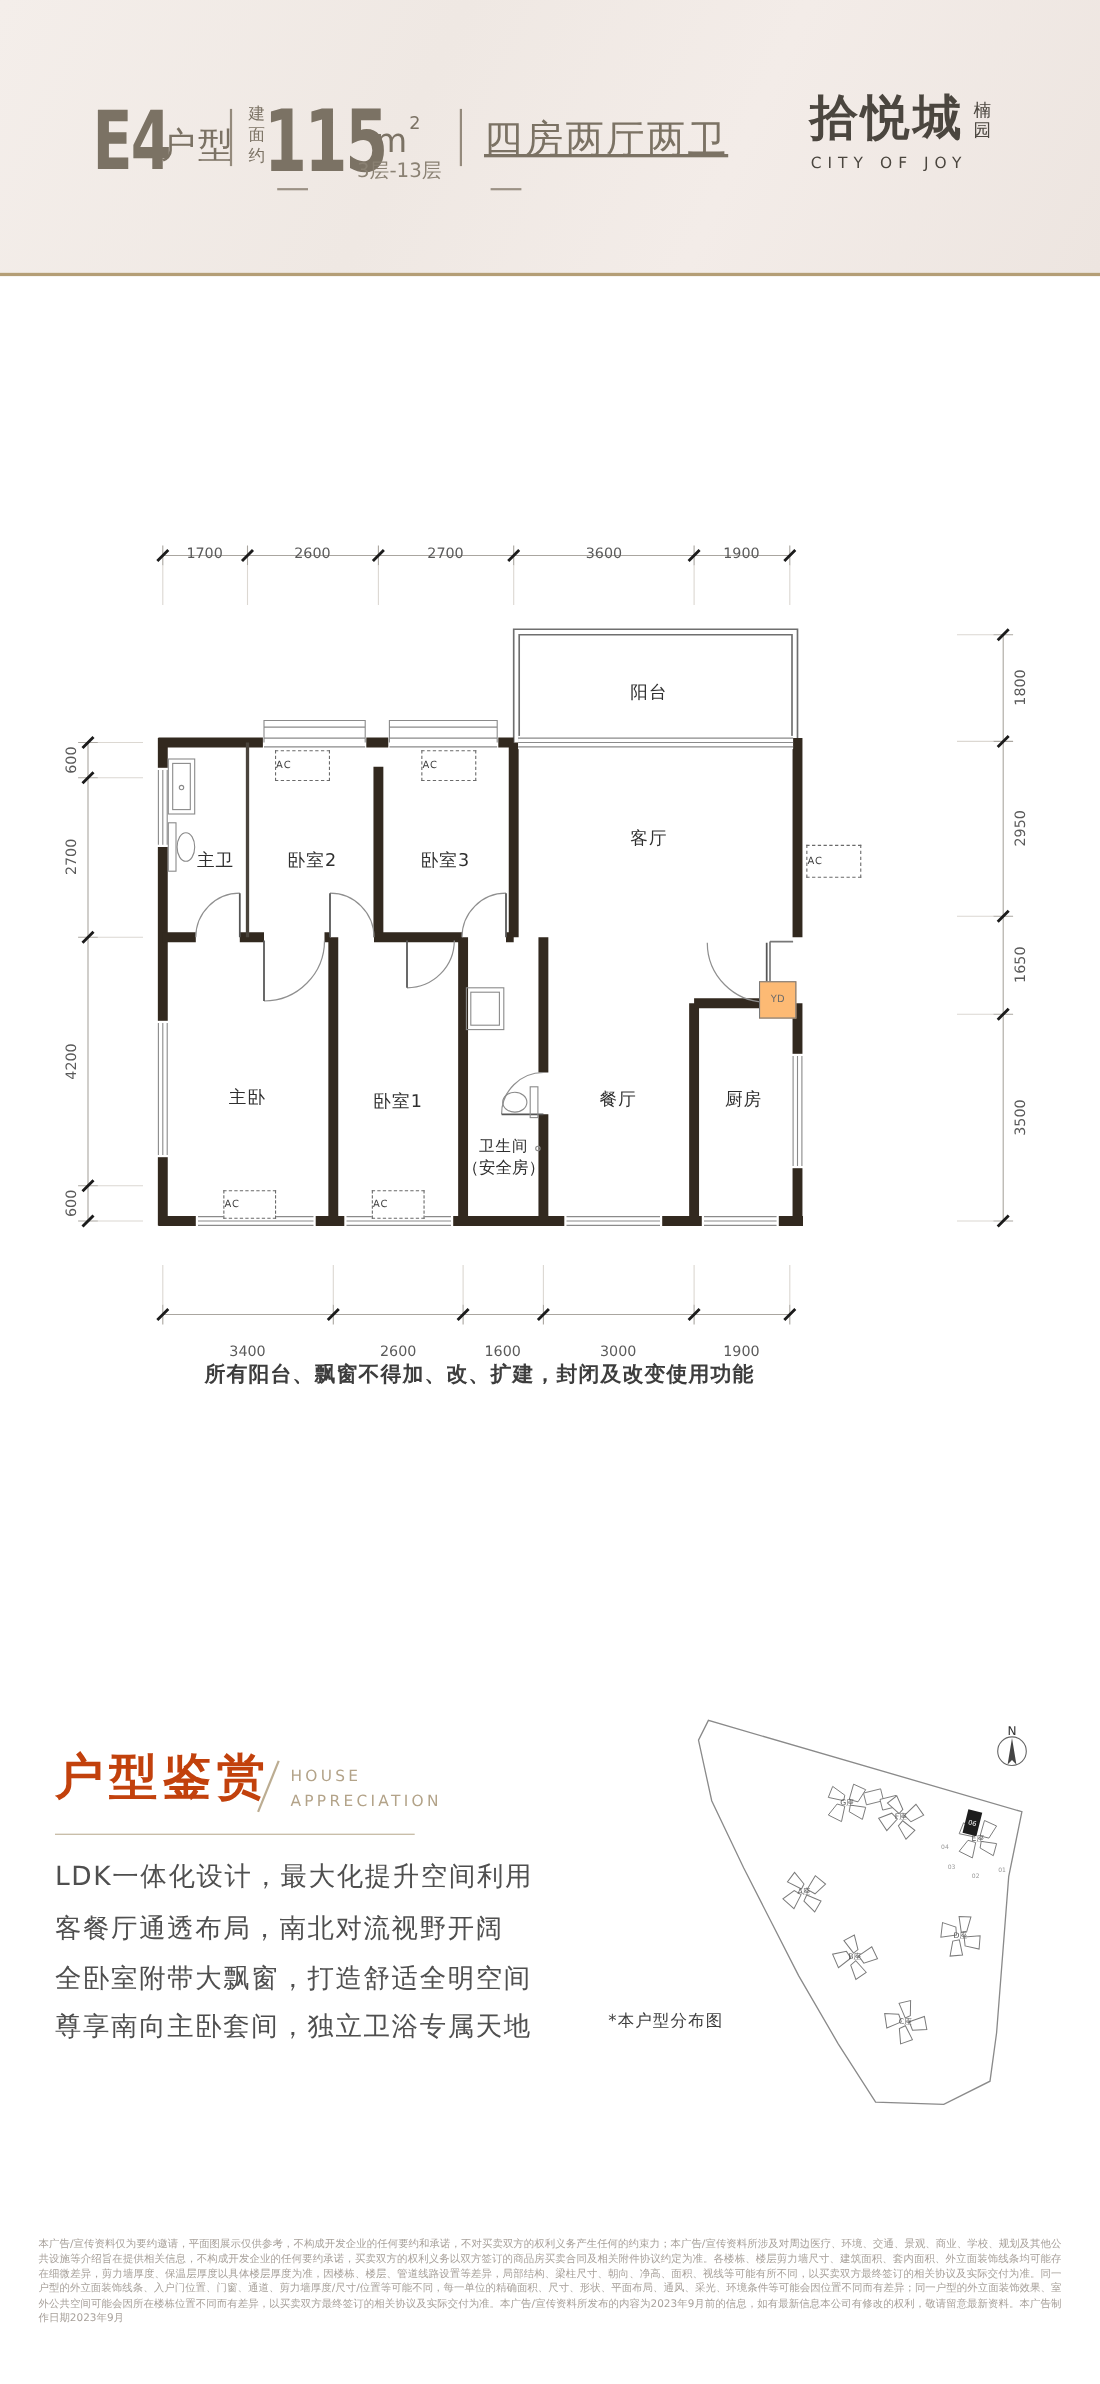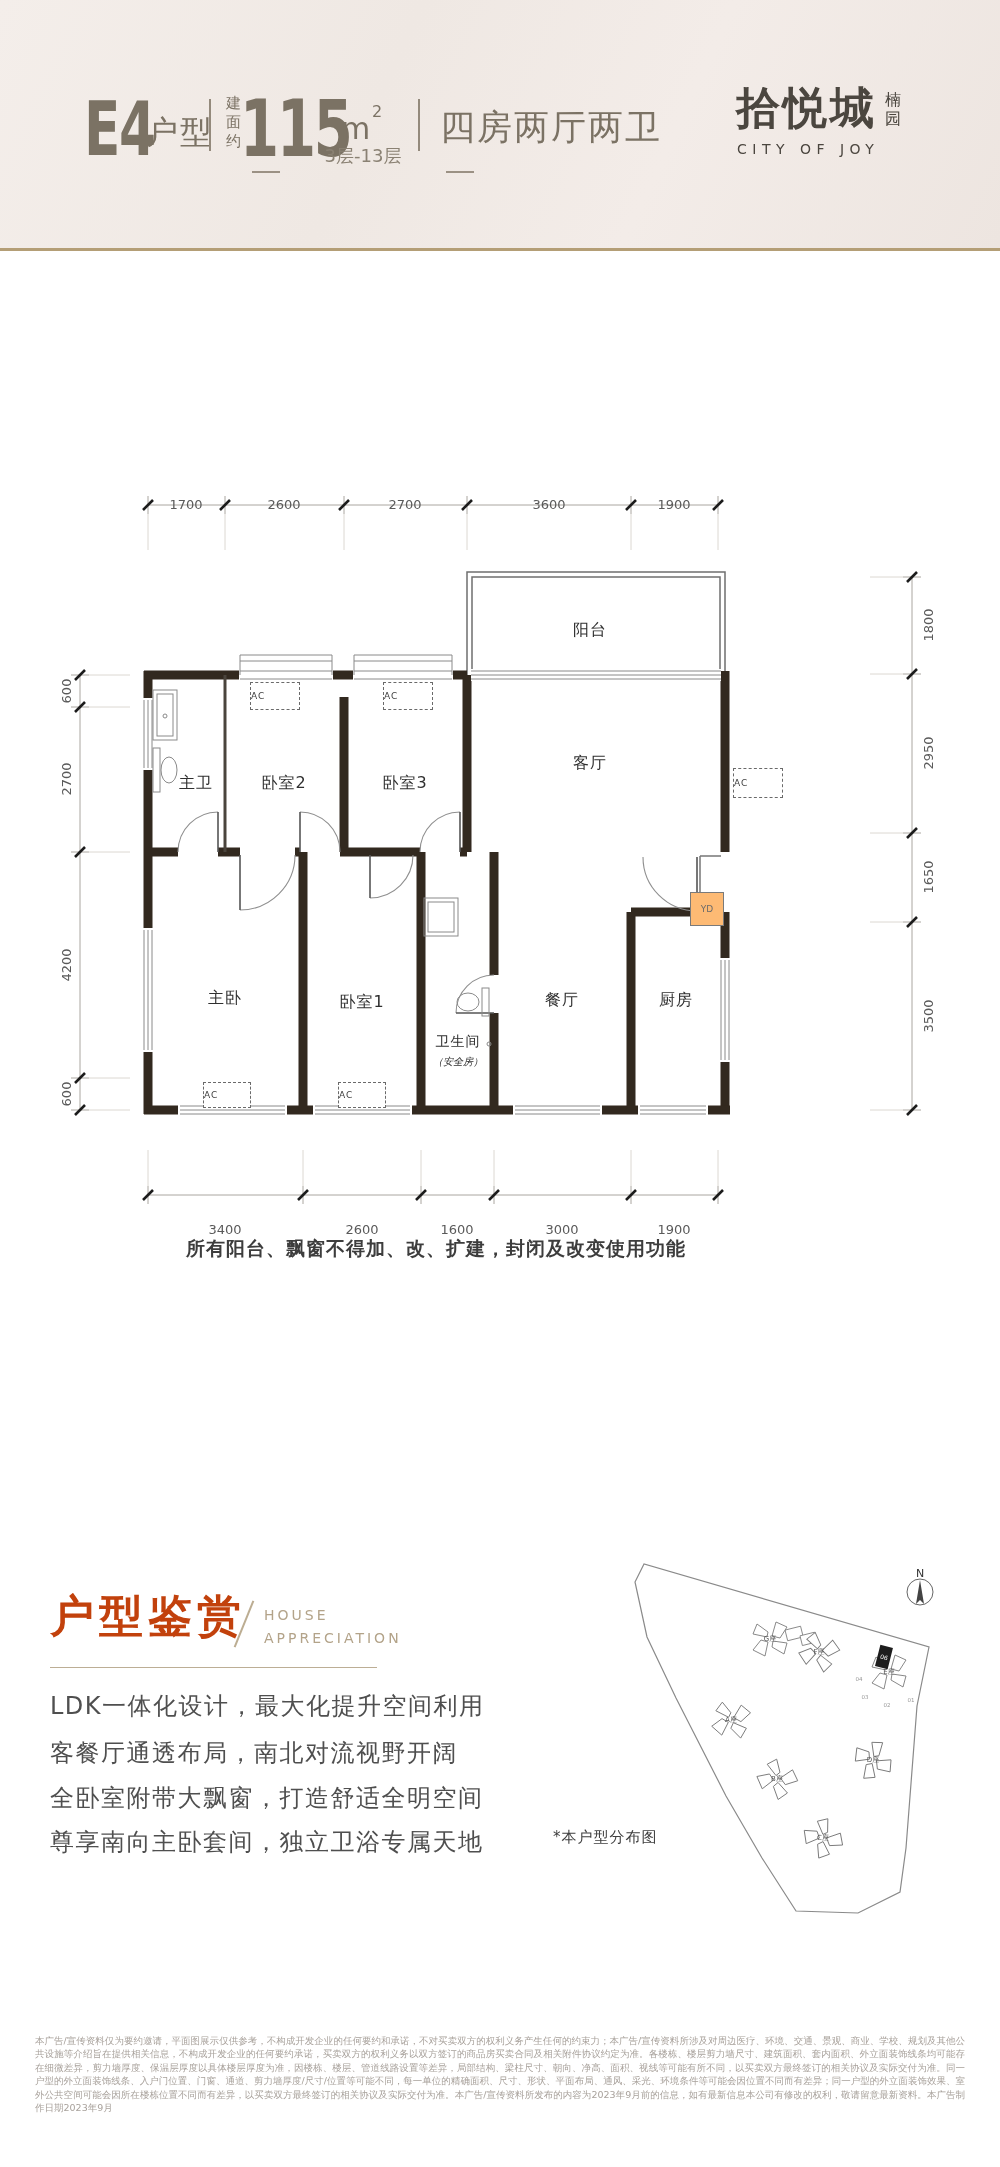--- a/index.html
+++ b/index.html
@@ -13,36 +13,36 @@
             transform:scaleX(.72);transform-origin:left top;line-height:1;}
   .unit-suffix{left:146px;top:116px;font-size:32px;letter-spacing:2px;line-height:1;}
   .vbar{width:2px;background:#948a7c;}
   .vbar1{left:209px;top:99px;height:52px;}
   .vbar2{left:418px;top:99px;height:52px;}
   .area-prefix{left:217px;top:94px;width:18px;font-size:15px;line-height:19px;text-align:center;}
   .area-num{left:240px;top:90px;font-size:78px;font-weight:bold;letter-spacing:-3px;
             transform:scaleX(.72);transform-origin:left top;line-height:1;}
   .area-unit{left:341px;top:114px;font-size:30px;line-height:1;}
   .area-sup{left:372px;top:104px;font-size:16px;line-height:1;}
-  .rooms-desc{left:440px;top:110px;font-size:35px;letter-spacing:2px;line-height:1;}
+  .rooms-desc{left:440px;top:110px;font-size:35px;letter-spacing:2px;line-height:1;text-decoration:underline;}
   .floors{left:288px;top:147px;width:150px;text-align:center;font-size:18px;color:#8a8173;line-height:1;}
   .dash{height:2px;background:#9b9184;top:171px;width:28px;}
   .dash1{left:252px;} .dash2{left:446px;}
   .logo-cn{left:736px;top:86px;font-size:44px;font-weight:bold;letter-spacing:3px;color:#4b463f;line-height:1;}
   .logo-sub{left:884px;width:18px;font-size:16px;color:#4b463f;line-height:1;text-align:center;}
   .logo-sub1{top:92px;} .logo-sub2{top:111px;}
   .logo-en{left:737px;top:142px;font-size:14px;letter-spacing:5.5px;color:#4b463f;line-height:1;}
   .gold-rule{position:absolute;left:0;top:248px;width:1000px;height:3px;background:#b49e76;}
   
   .plan-svg{position:absolute;left:0;top:460px;width:1000px;height:800px;}
   .dim{position:absolute;font-size:13px;color:#5a5a5a;transform:translate(-50%,-50%);white-space:nowrap;margin-top:16px;}
   .dimv{position:absolute;font-size:13px;color:#5a5a5a;transform:translate(-50%,-50%) rotate(-90deg);white-space:nowrap;}
   .room-label{position:absolute;transform:translate(-50%,-50%);font-size:16px;color:#2f2f2f;
               letter-spacing:1px;white-space:nowrap;}
-  .room-sub{position:absolute;transform:translate(-50%,-50%);font-size:10px;color:#2f2f2f;white-space:nowrap;font-style:italic;}
+  .room-sub{position:absolute;transform:translate(-50%,-50%);font-size:15px;color:#2f2f2f;white-space:nowrap;}
   .ac{position:absolute;border:1px dashed #6a6a6a;background:#fff;color:#3f3f3f;font-size:9px;
       display:flex;align-items:center;letter-spacing:1px;}
   .yd{position:absolute;border:1px solid #7a7a7a;background:#fdba74;color:#6a6a6a;font-size:9px;
       display:flex;align-items:center;justify-content:center;}
   .plan-note{position:absolute;left:136px;top:1236px;width:600px;text-align:center;
              font-size:19px;font-weight:bold;color:#3d3d3d;letter-spacing:1px;}
   
   .app-title{position:absolute;left:50px;top:1594px;font-size:44px;font-weight:bold;
              color:#c2410c;letter-spacing:5px;line-height:1;}
   .app-slash{position:absolute;left:243px;top:1599px;width:2px;height:50px;background:#bcad92;

